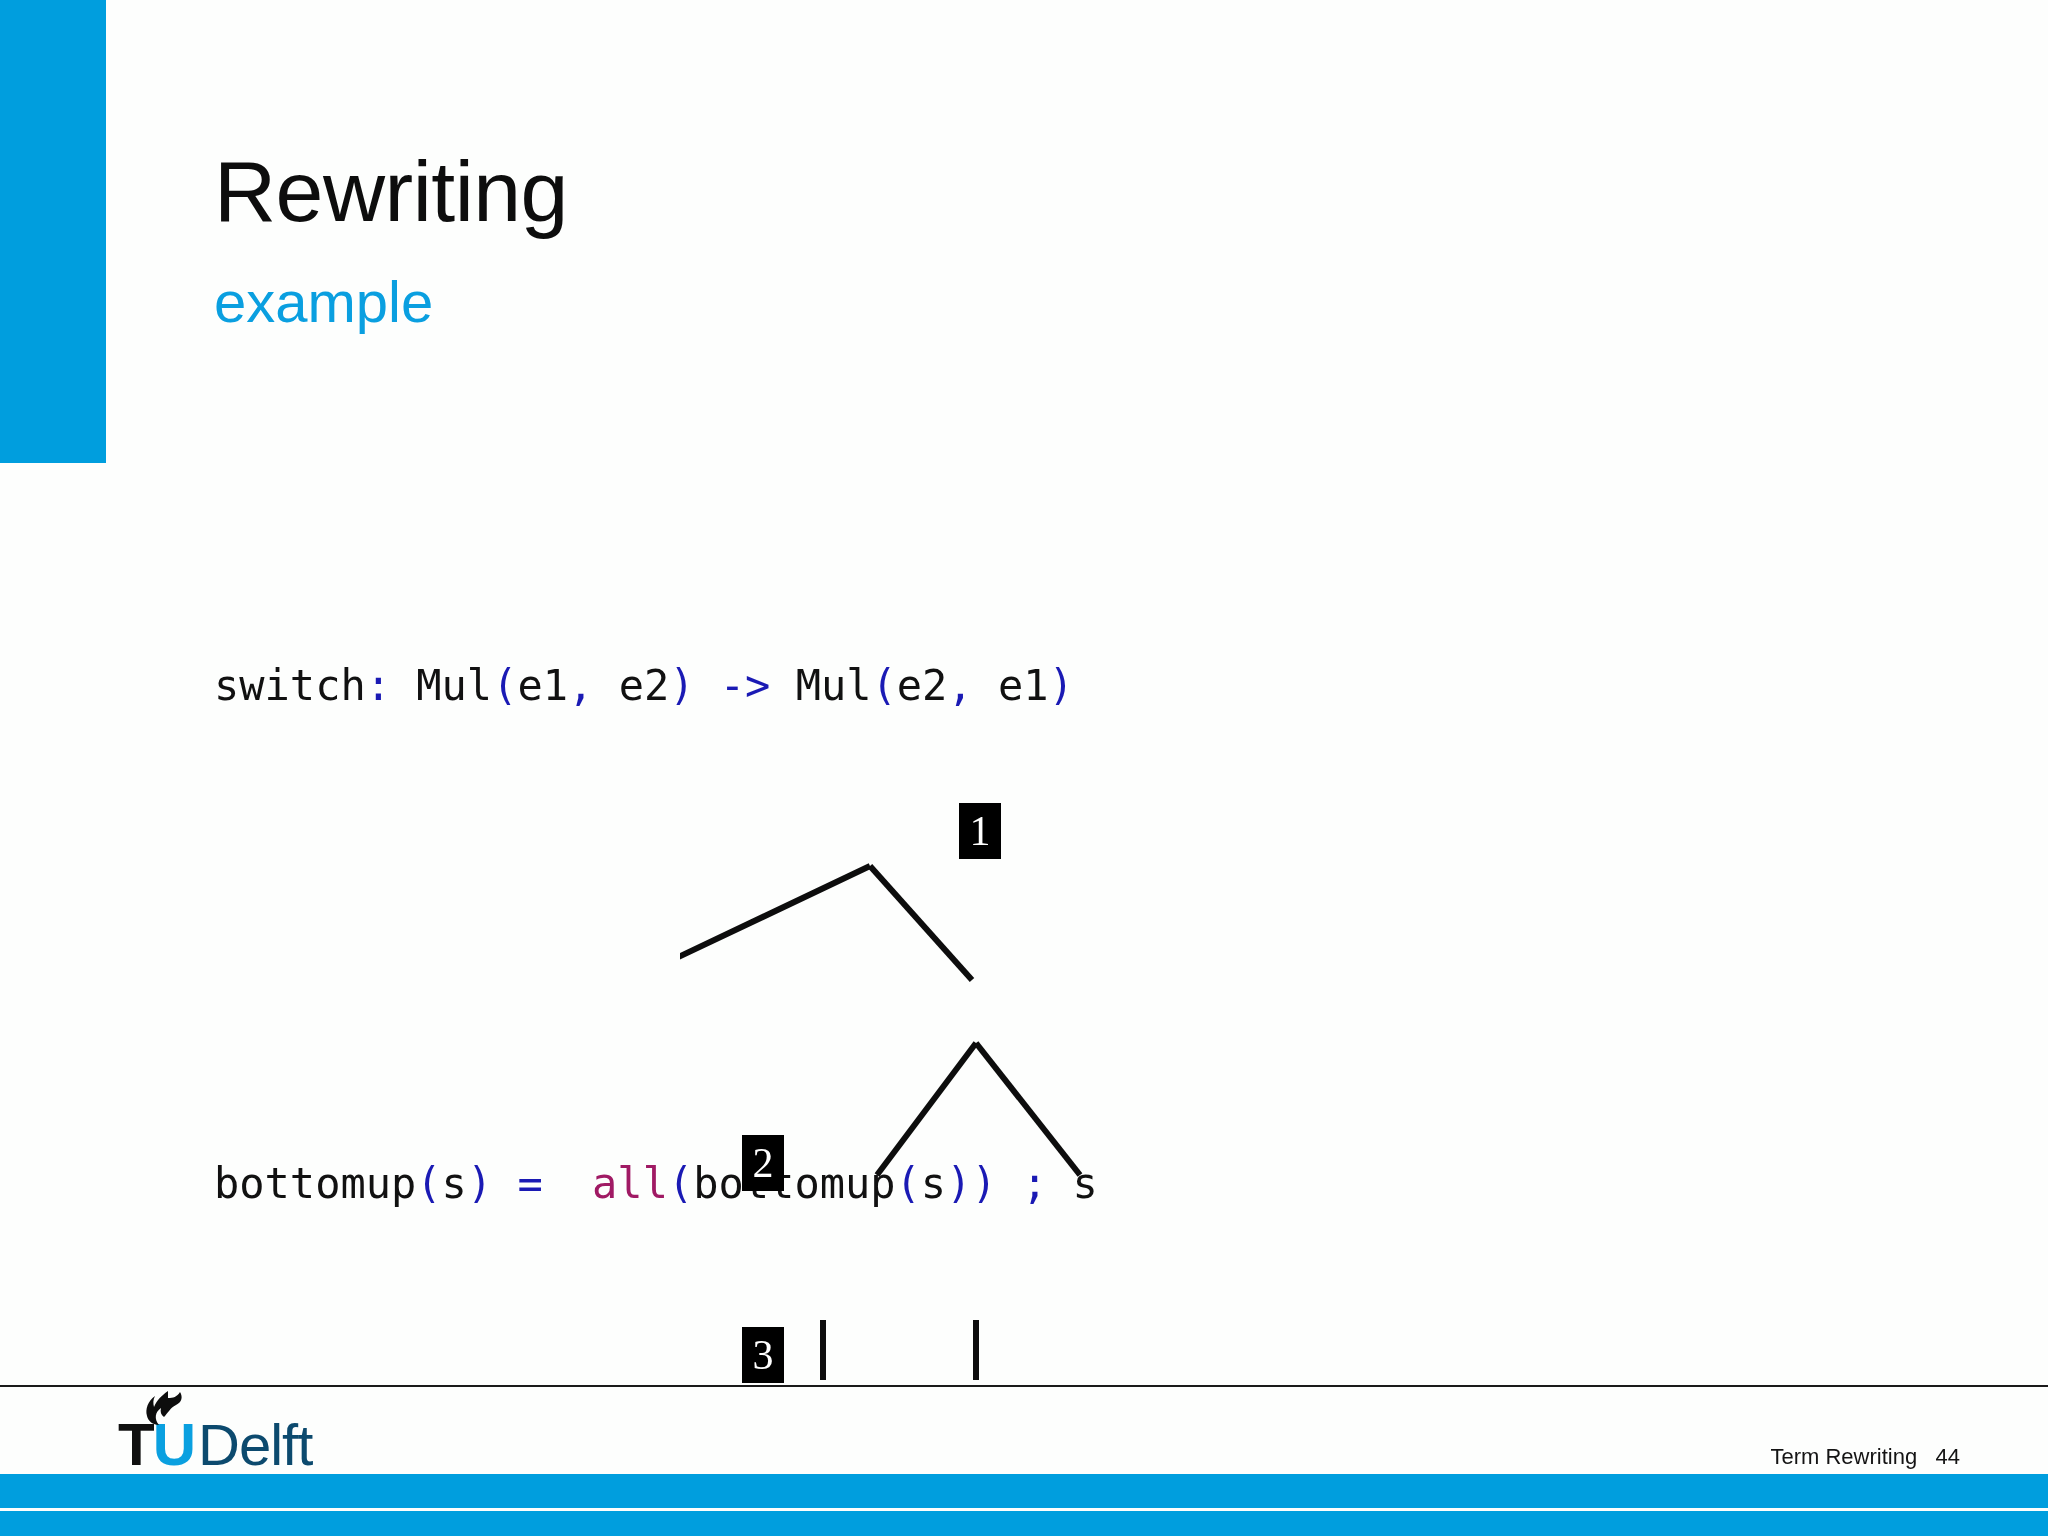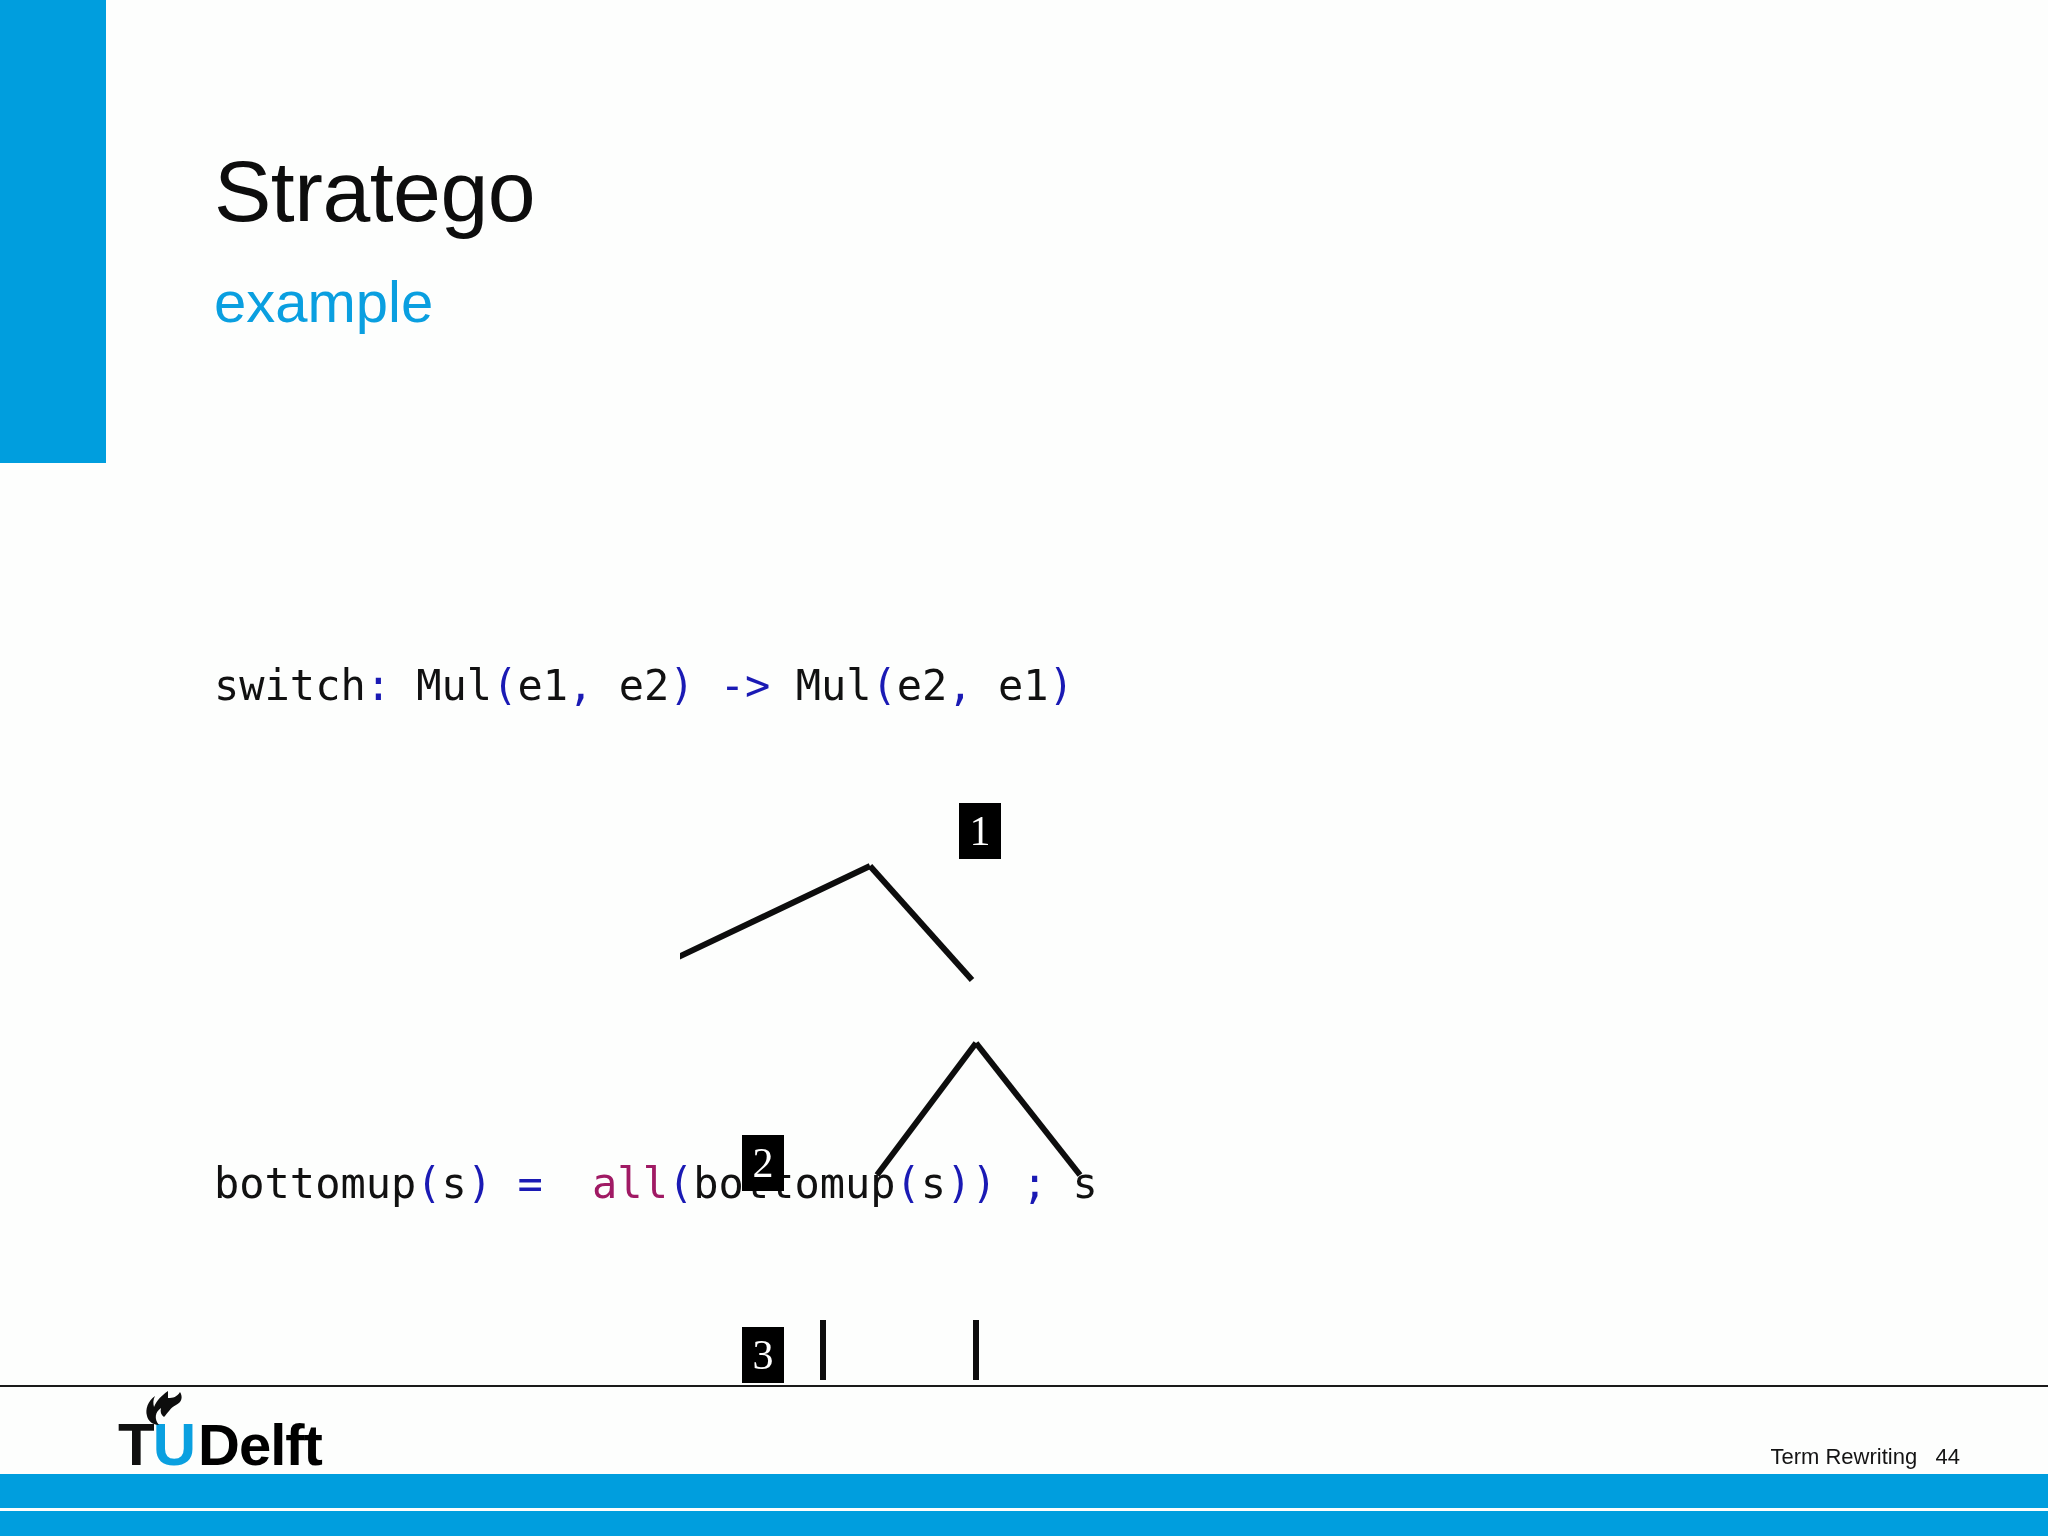--- a/index.html
+++ b/index.html
@@ -135,30 +135,30 @@
   }
   .logo .flame {
     position: absolute;
     left: 26px;
     top: -20px;
     width: 40px;
     height: 36px;
   }
   .logo .t { font-size: 60px; font-weight: bold; color: #101010; }
   .logo .u { font-size: 60px; font-weight: bold; color: #0aa0e0; margin-left: -2px; }
-  .logo .delft { font-size: 58px; font-weight: 700; color: #000000; margin-left: 2px; letter-spacing: -1px;}
+  .logo .delft { font-size: 58px; font-weight: 400; color: #0c4a6e; margin-left: 2px; letter-spacing: -1px;}
 </style>
 </head>
 <body>
 
 <div id="slide">
 
   <div class="left-bar"></div>
 
-  <div class="title">Stratego</div>
+  <div class="title">Rewriting</div>
   <div class="subtitle">example</div>
 
   <div class="code">
 
     <span class="ln"><span>switch</span><span class="p">:</span><span> Mul</span><span class="p">(</span><span>e1</span><span class="p">,</span><span> e2</span><span class="p">)</span><span> </span><span class="p">-&gt;</span><span> Mul</span><span class="p">(</span><span>e2</span><span class="p">,</span><span> e1</span><span class="p">)</span></span>
 
     <span class="blank"></span>
 
     <span class="ln"><span>bottomup</span><span class="p">(</span><span>s</span><span class="p">)</span><span> </span><span class="p">=</span><span> </span><span class="kw">all</span><span class="p">(</span><span>bottomup</span><span class="p">(</span><span>s</span><span class="p">))</span><span> </span><span class="p">;</span><span> s</span></span>
 

